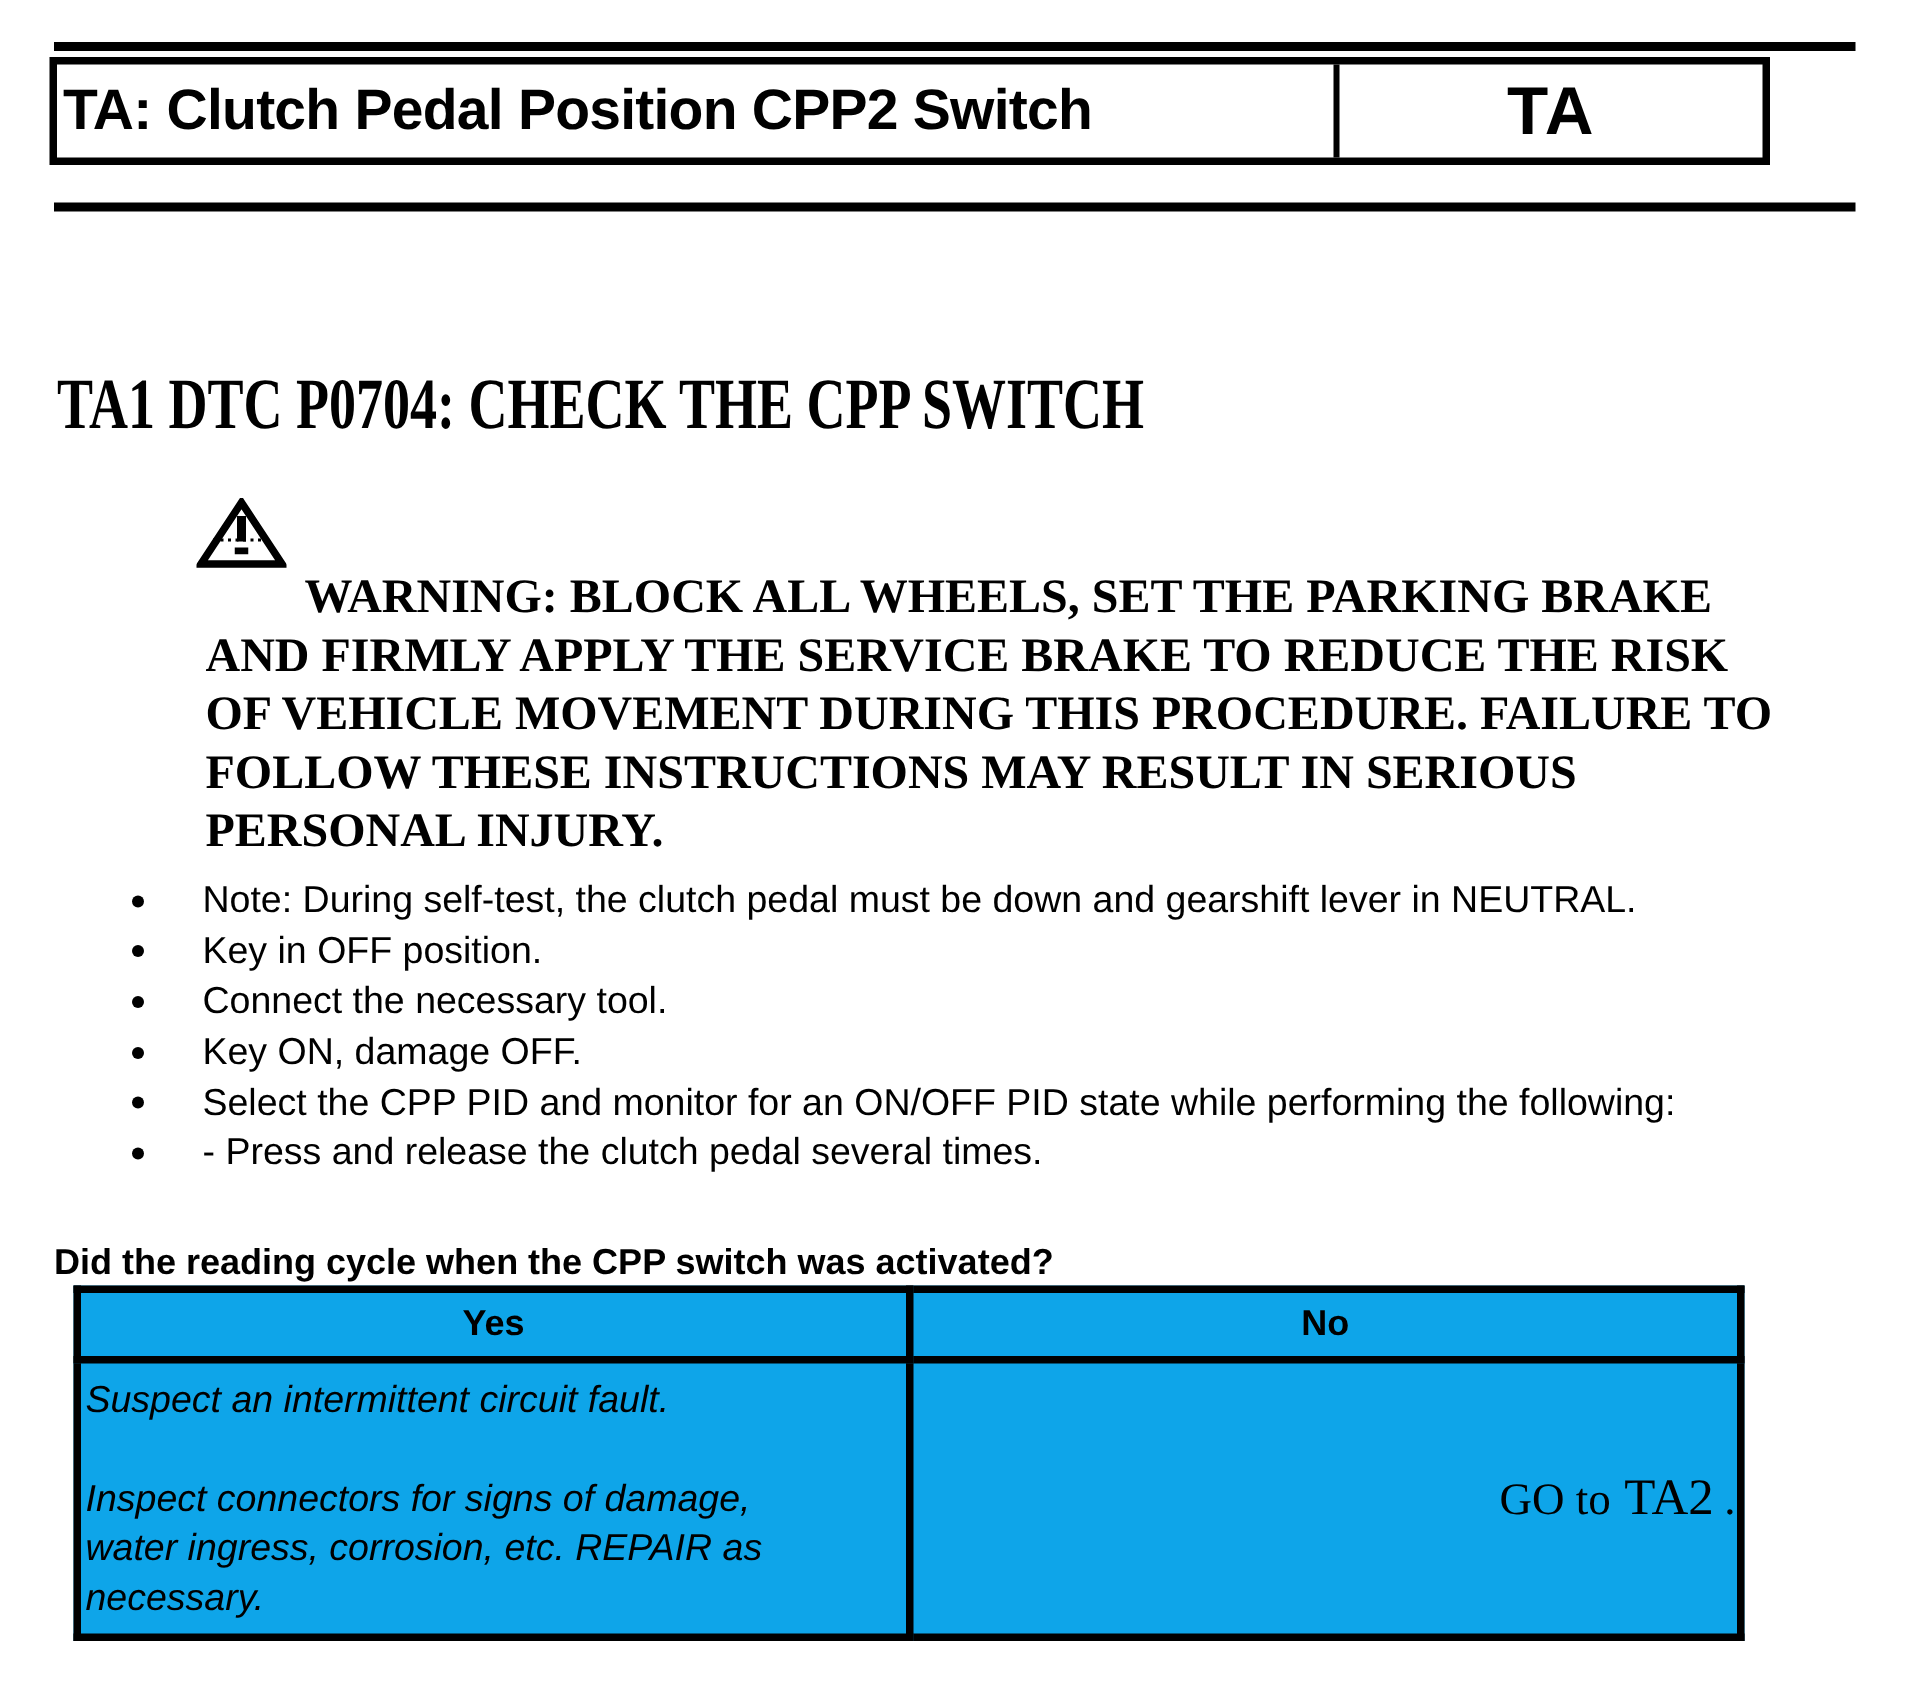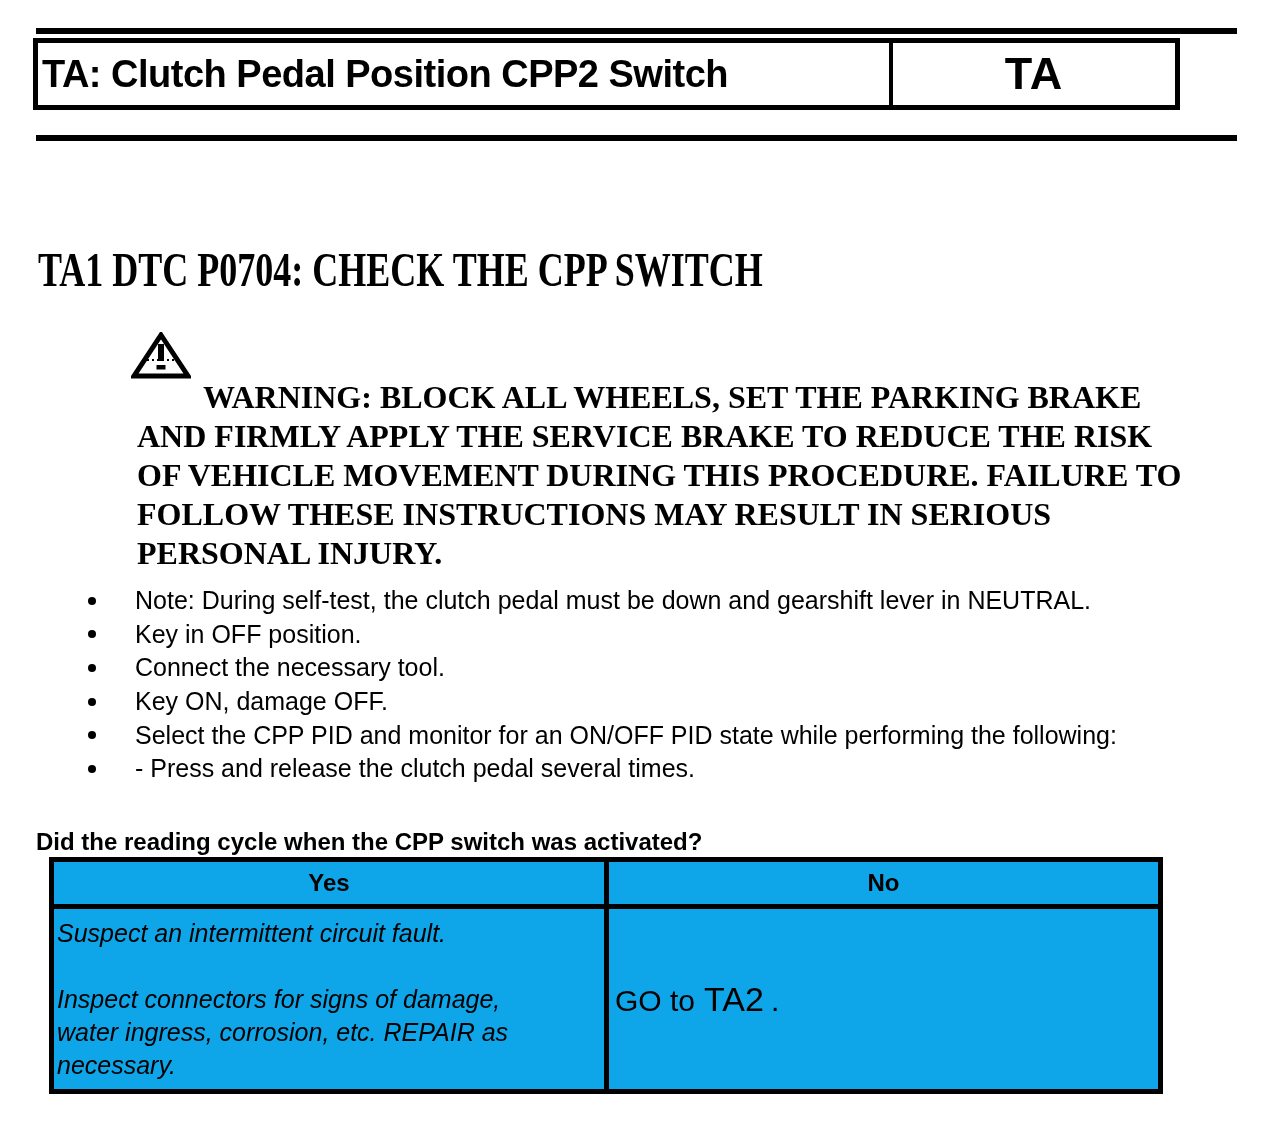--- a/index.html
+++ b/index.html
@@ -76,21 +76,21 @@
   }
   .results td{height:166px;}
   .results td.yes-cell{
     vertical-align:top;padding:8px 44px 6px 3px;
     font-size:25px;line-height:33px;font-family:"Liberation Sans", sans-serif;font-style:italic;
   }
   .yes-cell p{margin:0;}
   .yes-cell p.p-first{margin-bottom:33px;}
   .results td.no-cell{
     vertical-align:middle;padding-left:6px;
-    font-family:Liberation Sans, sans-serif;font-size:30px;white-space:nowrap;
+    font-family:Liberation Serif, serif;font-size:30px;white-space:nowrap;text-align:right;
   }
   .no-cell .ref-link{font-size:34px;margin:0 7px 0 9px;}
 </style>
 </head>
 <body>
 
 <div class="page">
 
   <div class="top-rule"></div>
 

